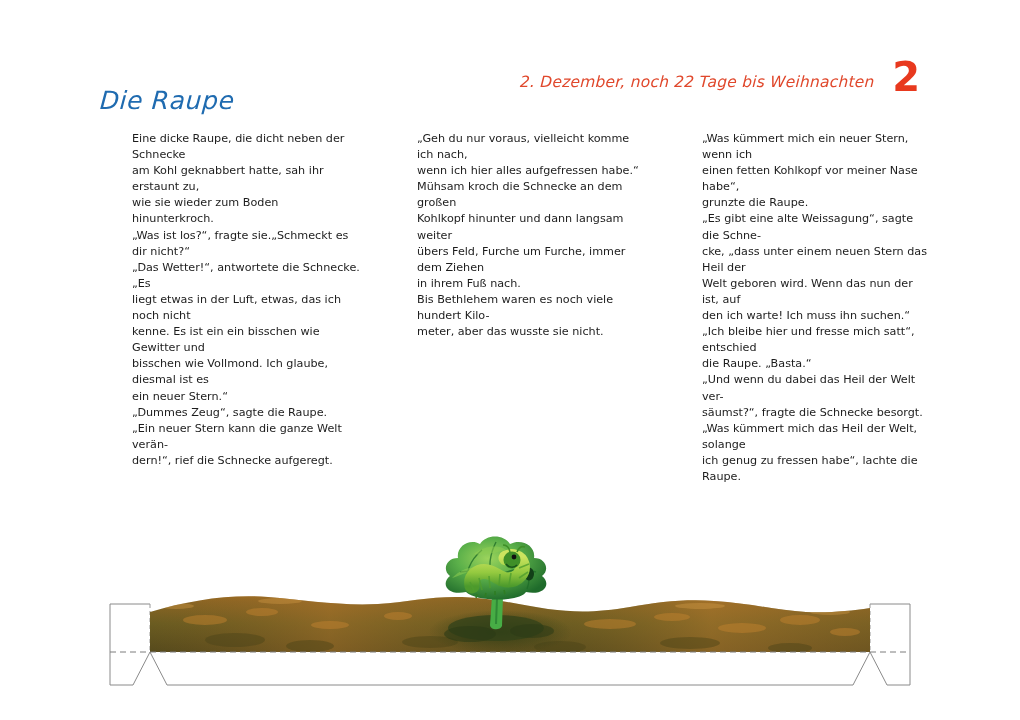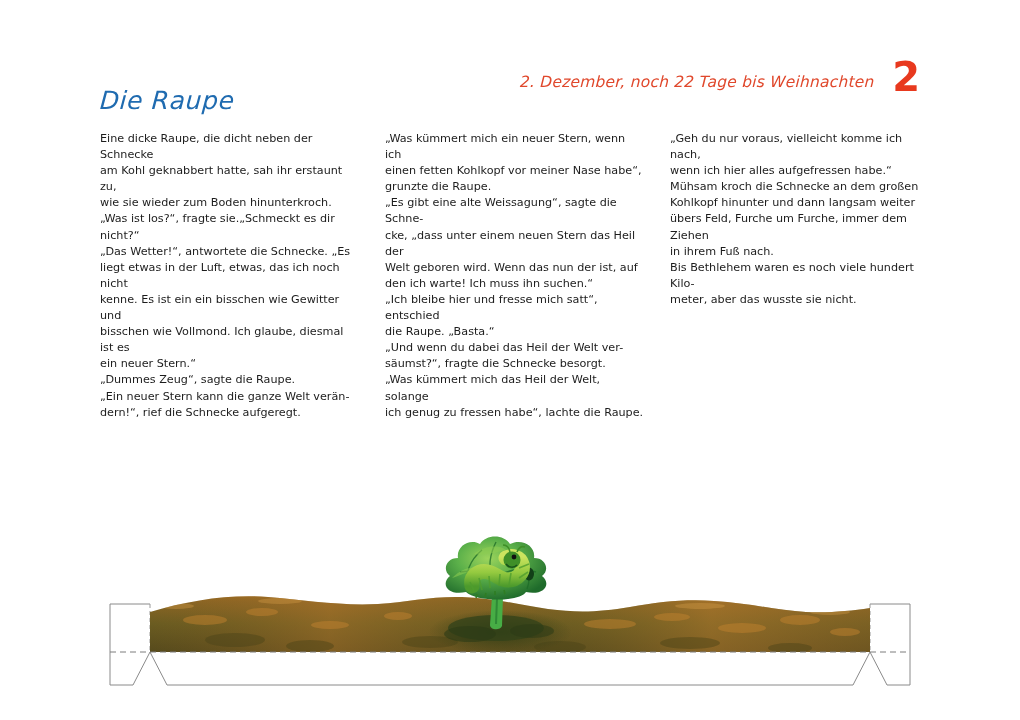--- a/index.html
+++ b/index.html
@@ -68,20 +68,21 @@
   .columns {
     position: absolute;
     left: 100px;
     top: 131px;
     width: 830px;
     display: flex;
     gap: 25px;
   }
   .col {
     width: 260px;
+    margin-left: 32px;
   }
   .col p {
     margin: 0;
     font-family: "DejaVu Sans", sans-serif;
     font-size: 11.2px;
     line-height: 16.1px;
     color: #1c1c1c;
     white-space: pre-line;
     hyphens: none;
   }
@@ -119,43 +120,43 @@
 „Das Wetter!“, antwortete die Schnecke. „Es
 liegt etwas in der Luft, etwas, das ich noch nicht
 kenne. Es ist ein ein bisschen wie Gewitter und
 bisschen wie Vollmond. Ich glaube, diesmal ist es
 ein neuer Stern.“
 „Dummes Zeug“, sagte die Raupe.
 „Ein neuer Stern kann die ganze Welt verän-
 dern!“, rief die Schnecke aufgeregt.</p>
     </div>
     <div class="col">
+      <p>„Geh du nur voraus, vielleicht komme ich nach,
+wenn ich hier alles aufgefressen habe.“
+Mühsam kroch die Schnecke an dem großen
+Kohlkopf hinunter und dann langsam weiter
+übers Feld, Furche um Furche, immer dem Ziehen
+in ihrem Fuß nach.
+Bis Bethlehem waren es noch viele hundert Kilo-
+meter, aber das wusste sie nicht.</p>
+    </div>
+    <div class="col">
       <p>„Was kümmert mich ein neuer Stern, wenn ich
 einen fetten Kohlkopf vor meiner Nase habe“,
 grunzte die Raupe.
 „Es gibt eine alte Weissagung“, sagte die Schne-
 cke, „dass unter einem neuen Stern das Heil der
 Welt geboren wird. Wenn das nun der ist, auf
 den ich warte! Ich muss ihn suchen.“
 „Ich bleibe hier und fresse mich satt“, entschied
 die Raupe. „Basta.“
 „Und wenn du dabei das Heil der Welt ver-
 säumst?“, fragte die Schnecke besorgt.
 „Was kümmert mich das Heil der Welt, solange
 ich genug zu fressen habe“, lachte die Raupe.</p>
-    </div>
-    <div class="col">
-      <p>„Geh du nur voraus, vielleicht komme ich nach,
-wenn ich hier alles aufgefressen habe.“
-Mühsam kroch die Schnecke an dem großen
-Kohlkopf hinunter und dann langsam weiter
-übers Feld, Furche um Furche, immer dem Ziehen
-in ihrem Fuß nach.
-Bis Bethlehem waren es noch viele hundert Kilo-
-meter, aber das wusste sie nicht.</p>
     </div>
   </div>
 
   <div class="craft">
     <svg width="1020" height="220" viewBox="0 0 1020 220" xmlns="http://www.w3.org/2000/svg">
       <defs>
 
         <linearGradient id="soilGrad" x1="0" y1="0" x2="0" y2="1">
           <stop offset="0%" stop-color="#a8701f"></stop>
           <stop offset="18%" stop-color="#8a6524"></stop>

